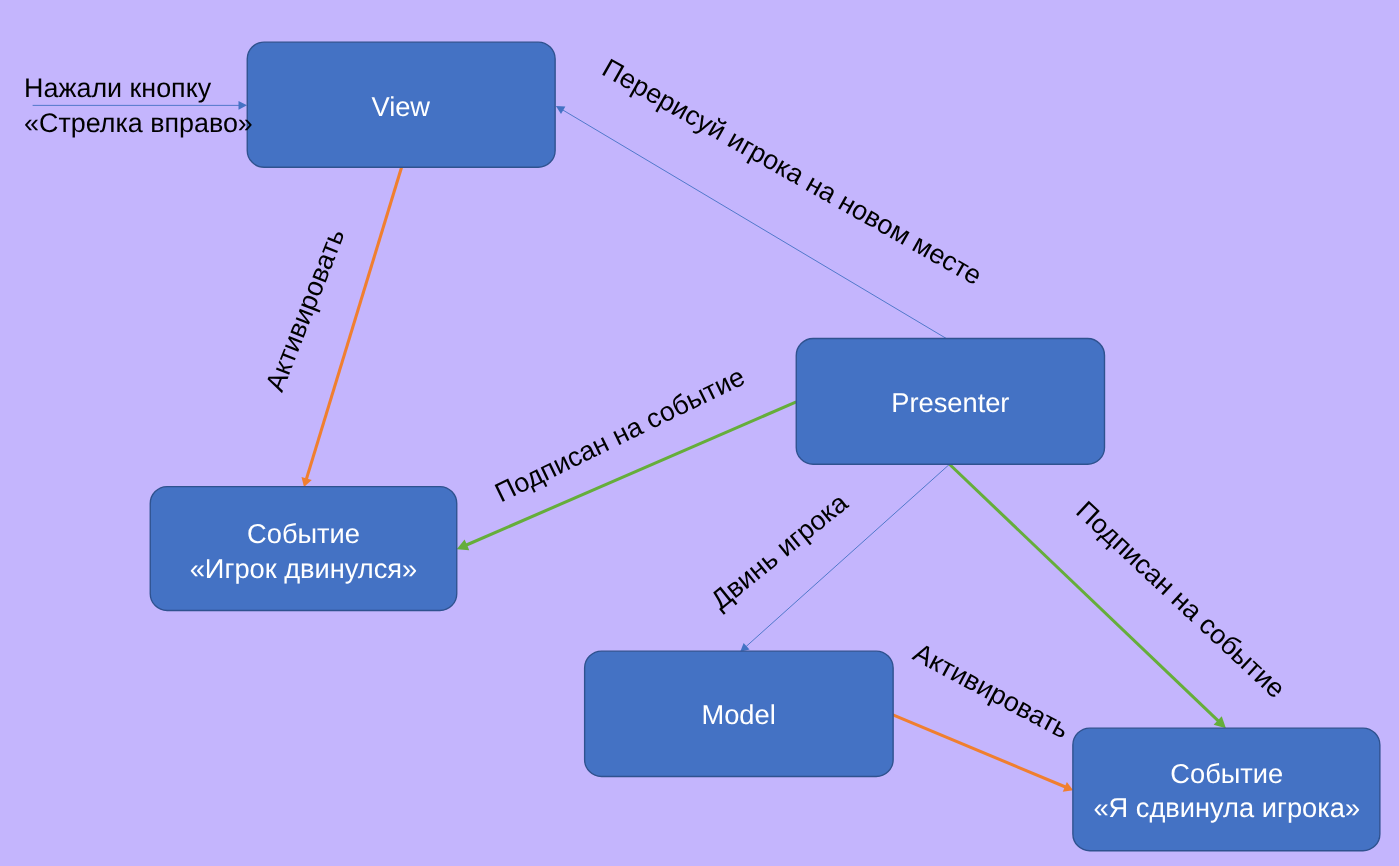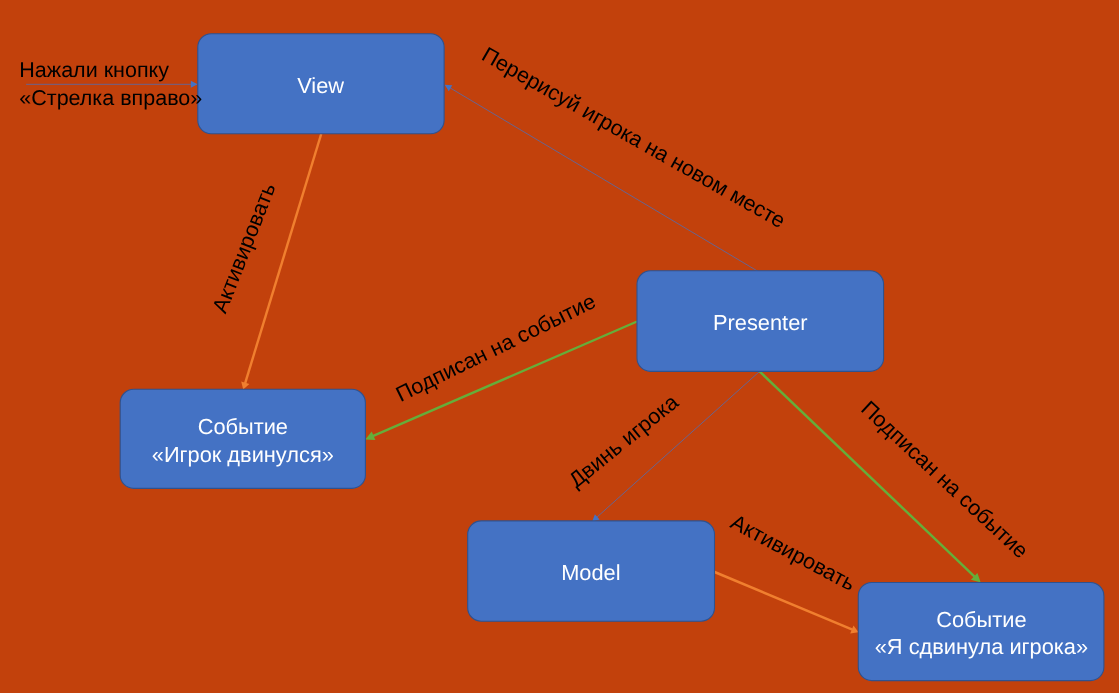--- a/index.html
+++ b/index.html
@@ -1,20 +1,20 @@
 <!DOCTYPE html>
 <html><head>
 <meta charset="utf-8">
 <title>MVP diagram</title>
 <style>
   html,body{margin:0;padding:0;background:#ffffff;}
   *{-webkit-font-smoothing:antialiased;text-rendering:geometricPrecision;}
   body{width:1119px;height:693px;overflow:hidden;
        font-family:"Liberation Sans", sans-serif;}
-  #canvas{position:relative;width:1119px;height:693px;background:#c2410c;overflow:hidden;
+  #canvas{position:relative;width:1119px;height:693px;background:#c4b5fd;overflow:hidden;
           will-change:transform;}
   svg#diagram{position:absolute;left:0;top:0;width:1119px;height:693px;display:block;
                will-change:transform;transform:translateZ(0);}
 
   
   .node-box{fill:#4472C4;stroke:#2F528F;stroke-width:1.1;}
   .node-label{fill:#ffffff;font-family:"Liberation Sans",sans-serif;
               font-size:21.8px;text-anchor:middle;}
 
   

